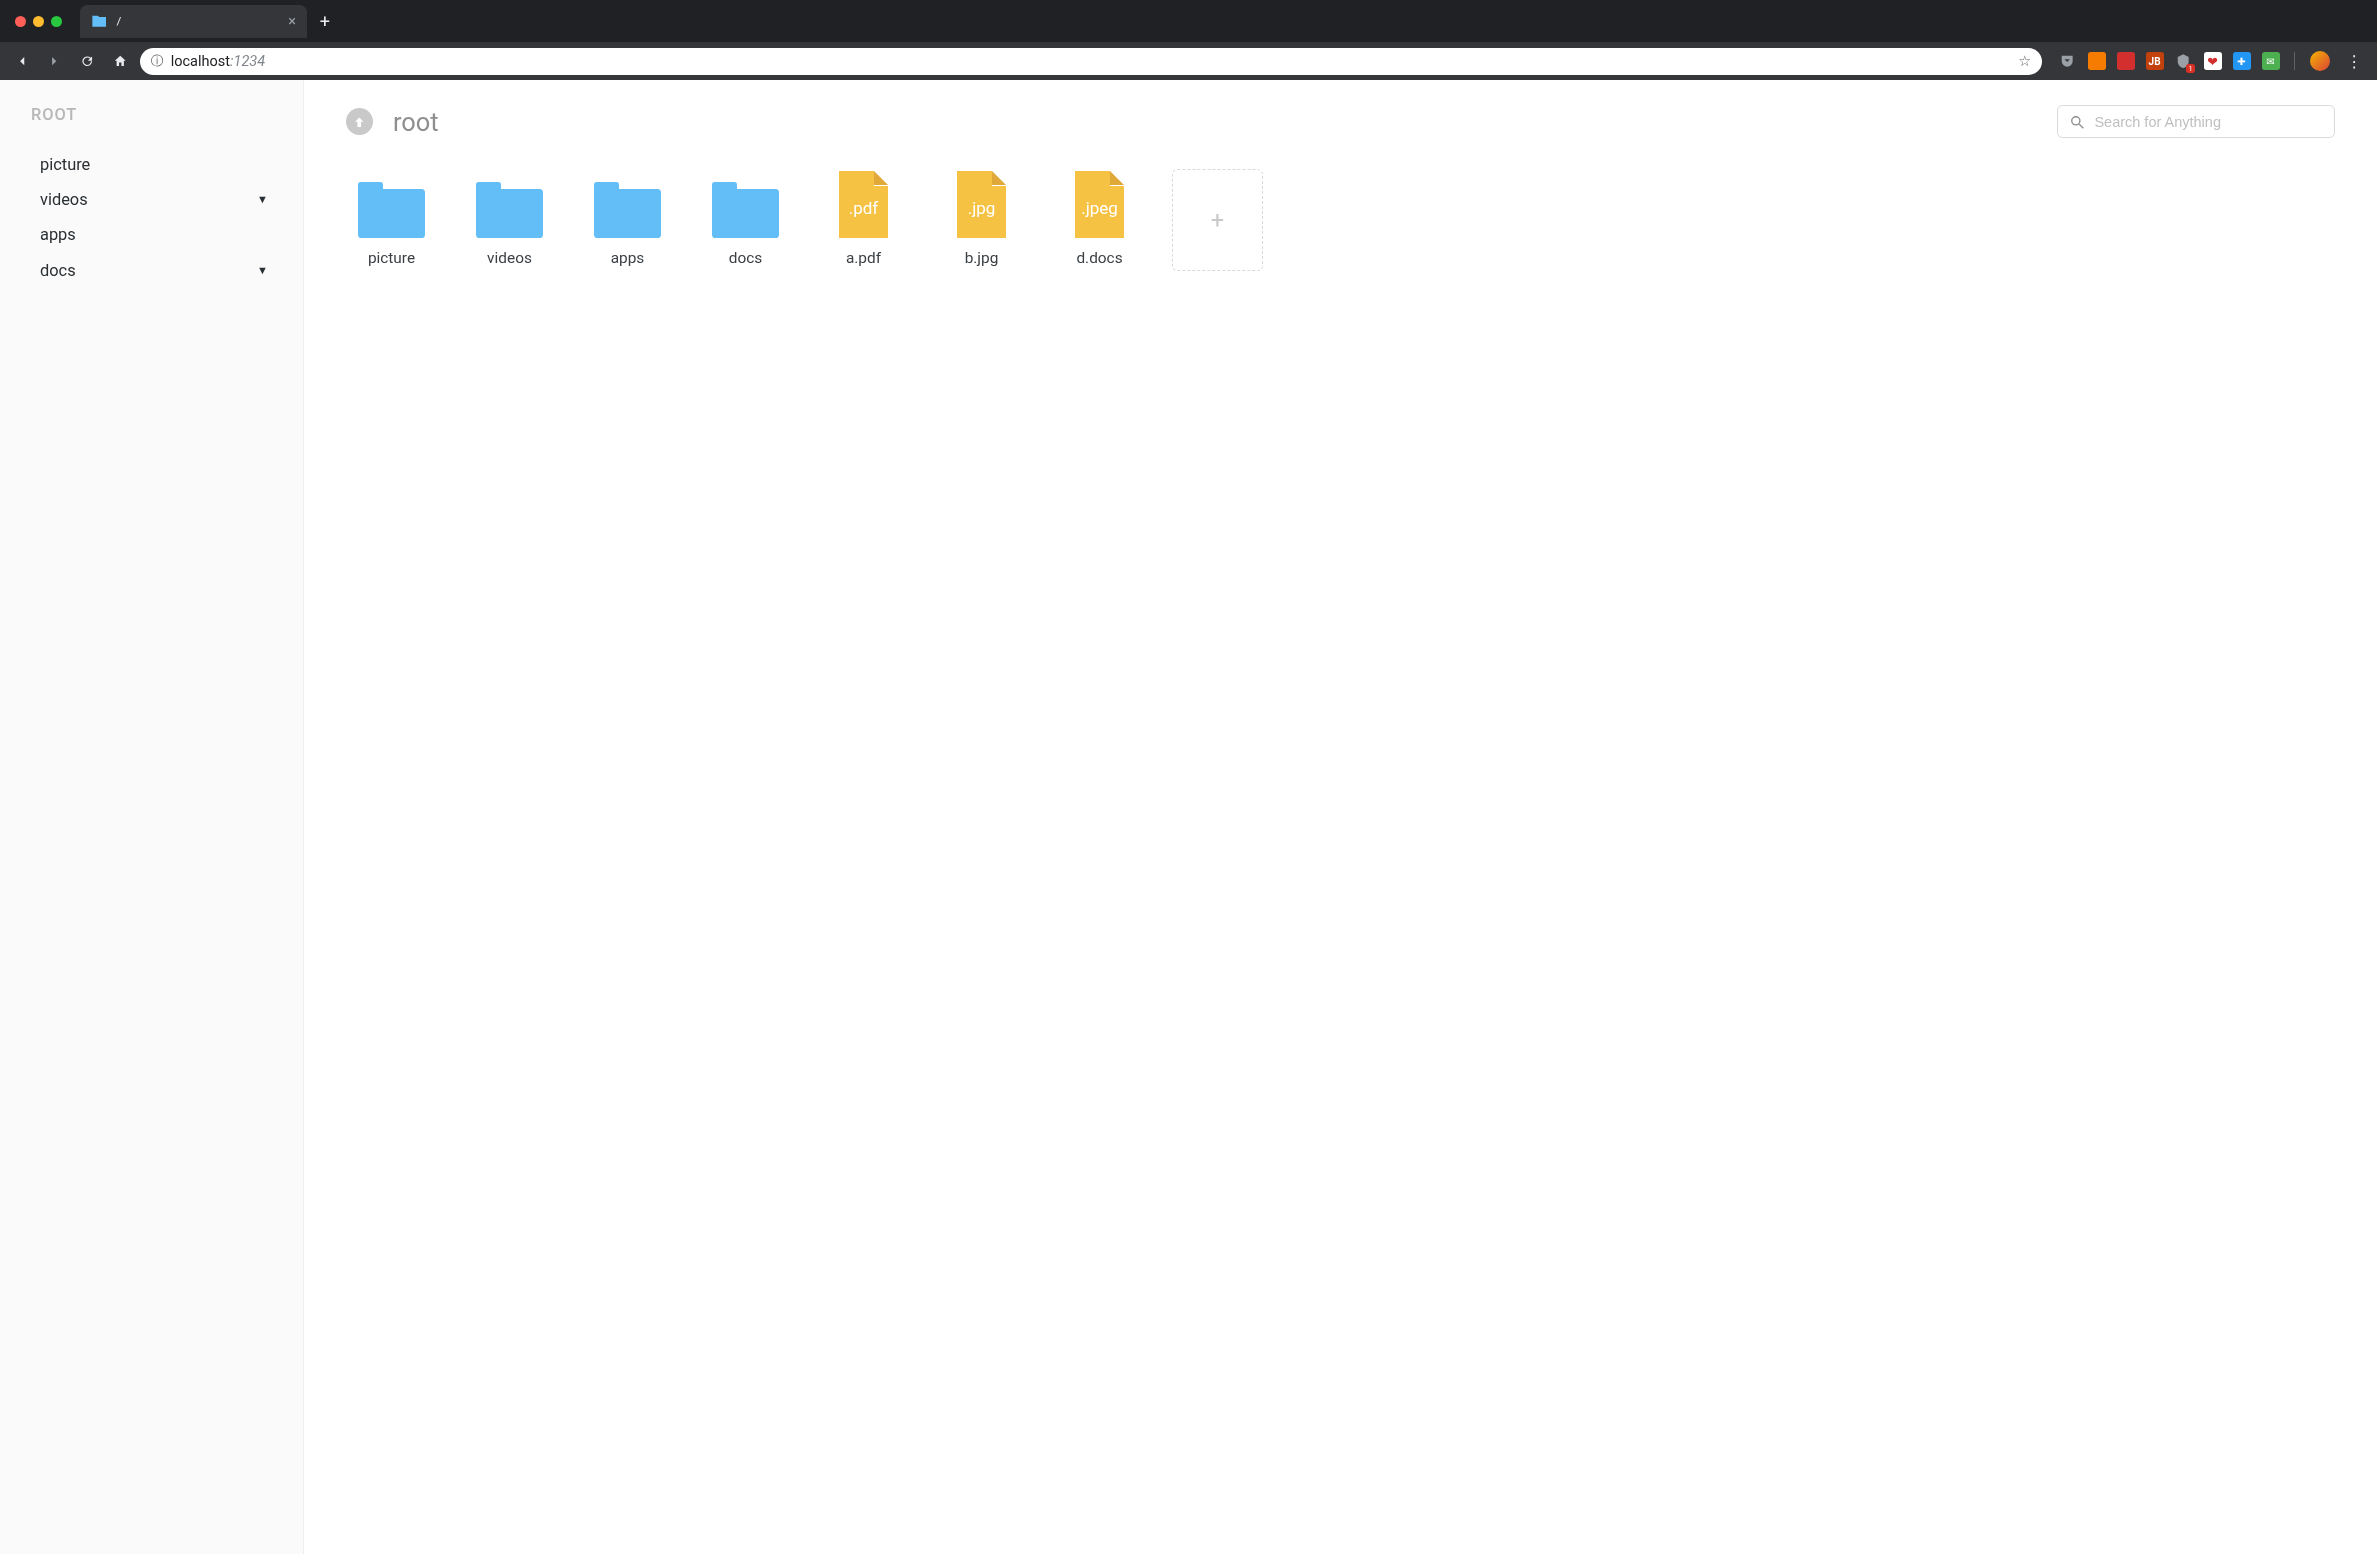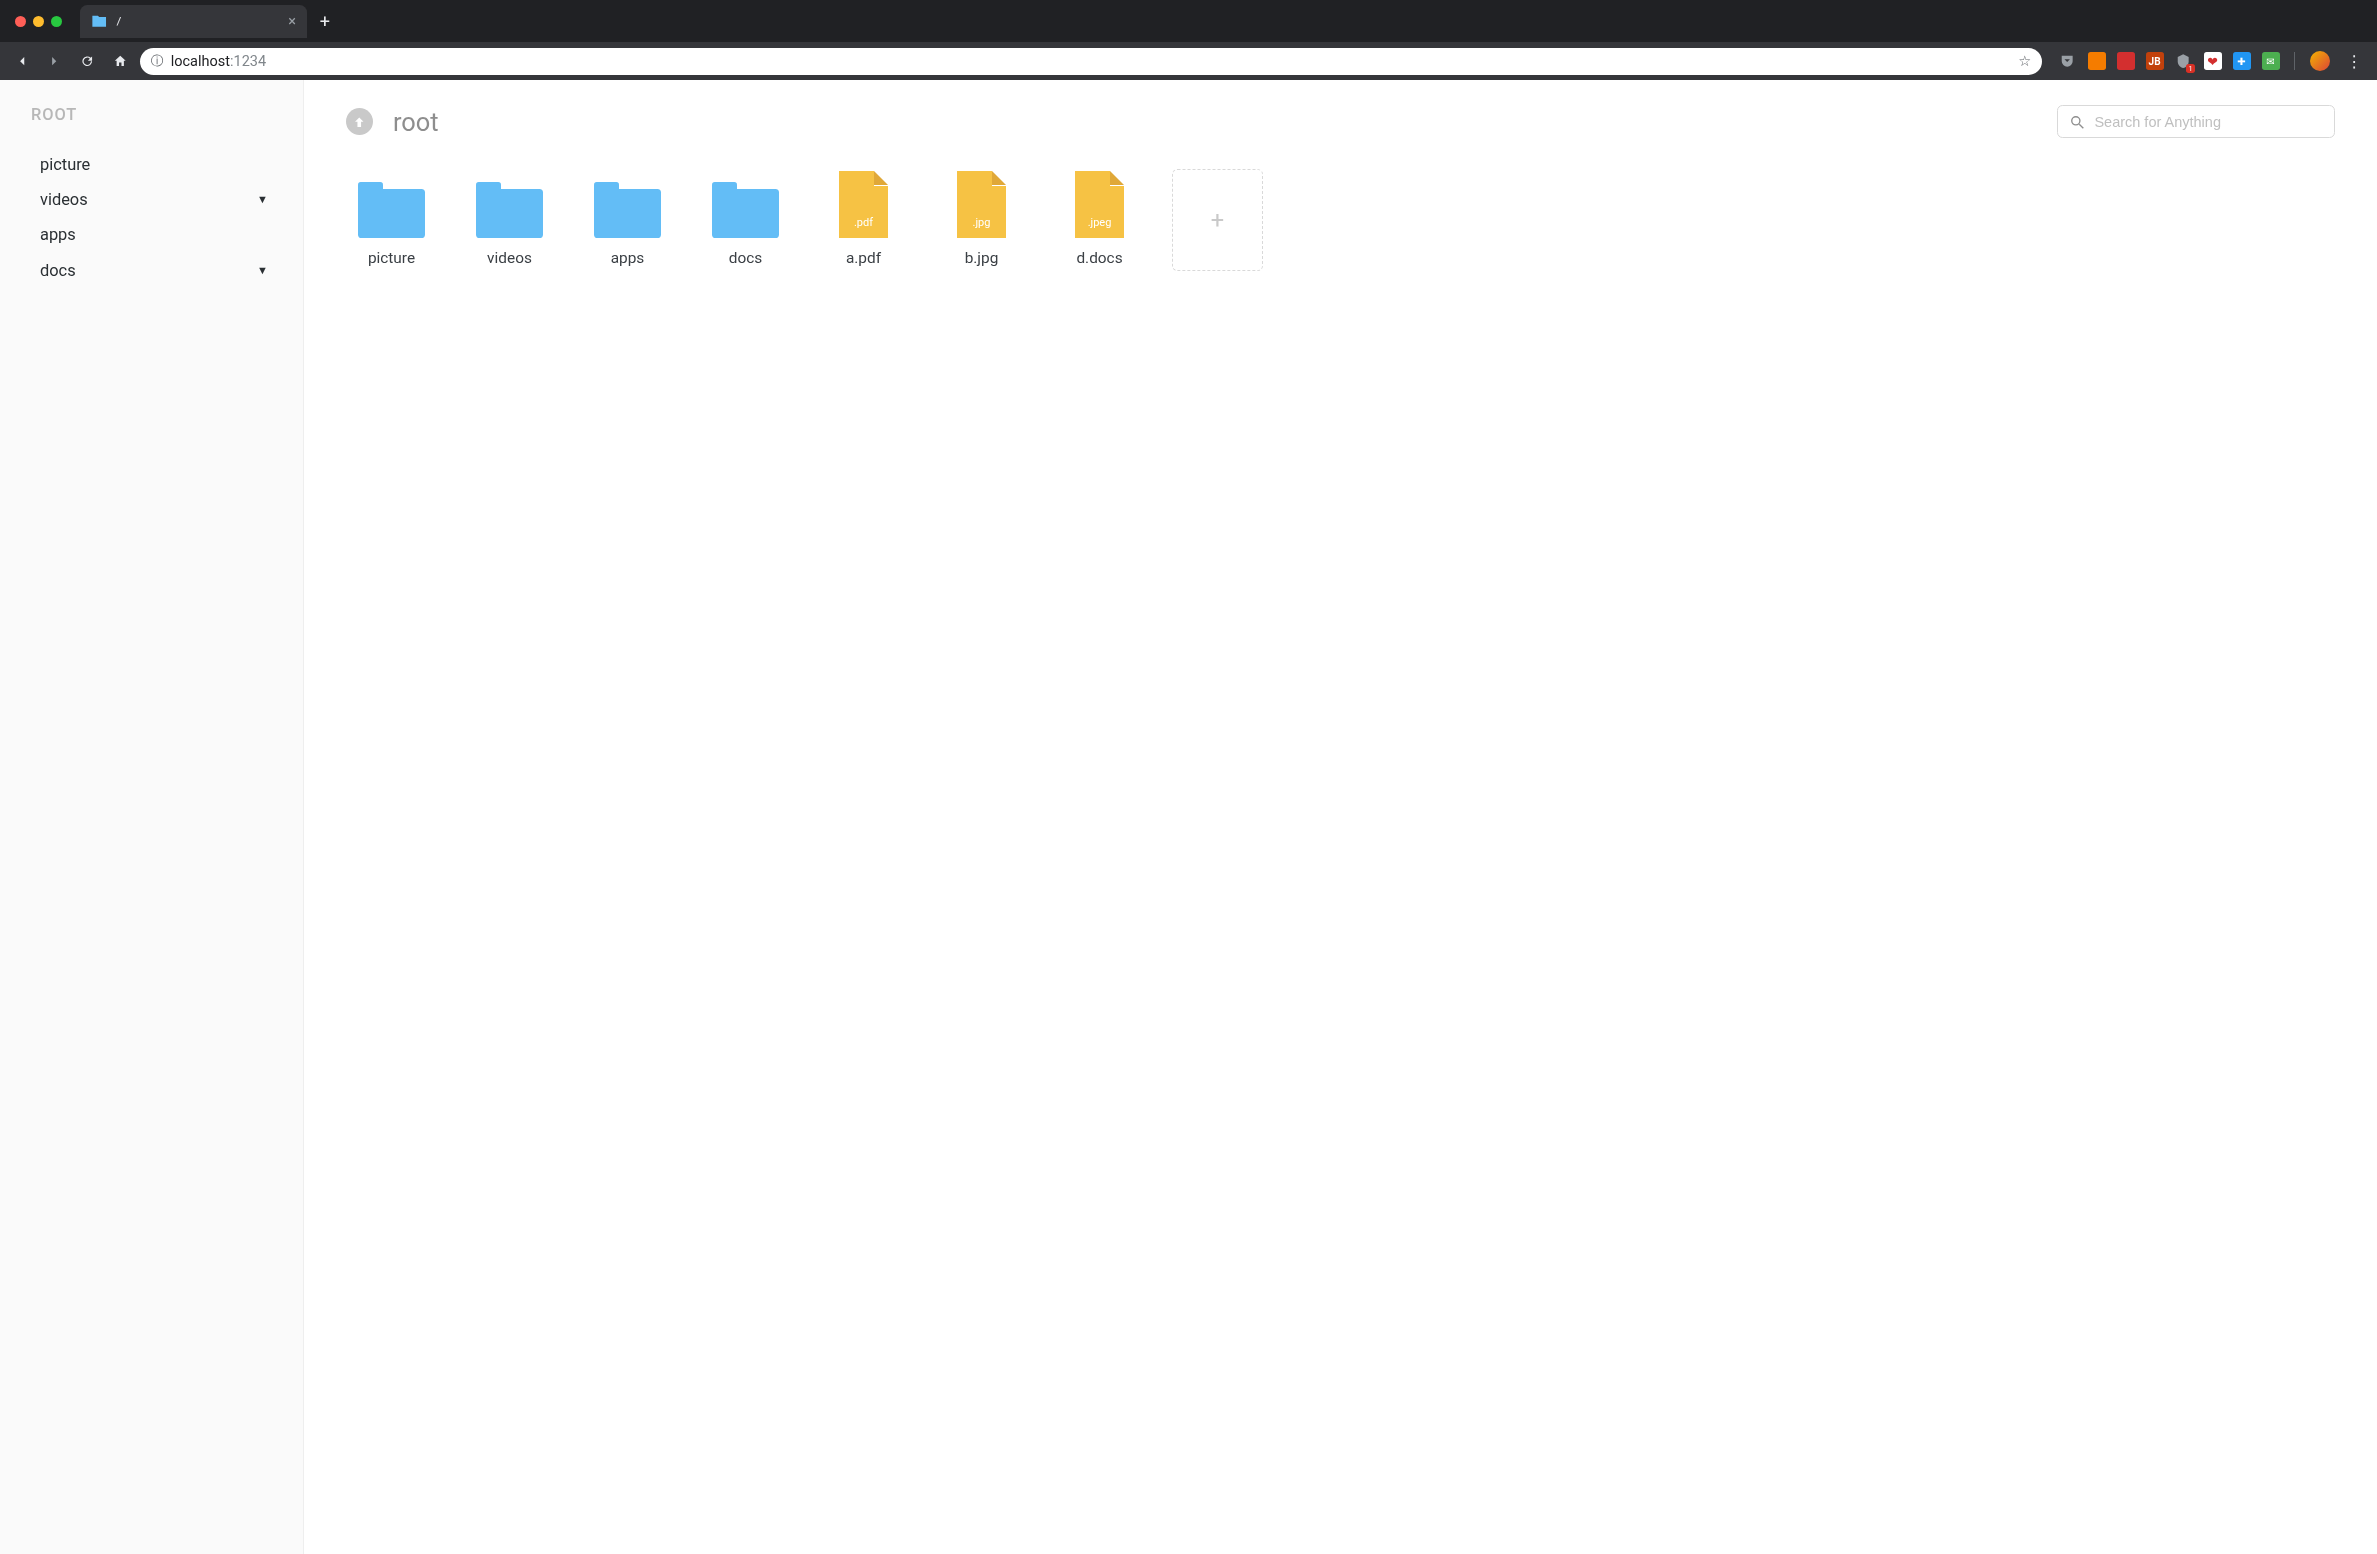--- a/index.html
+++ b/index.html
@@ -17,21 +17,21 @@
   .tab .tab-title { flex:1; font-size:11.8px; color:#e8eaed; }
   .tab .tab-close { color:#9aa0a6; font-size:14.5px; cursor:pointer; }
   .new-tab { color:#e8eaed; font-size:18px; margin-left:12.7px; cursor:pointer; }
 
   .toolbar { display:flex; align-items:center; background:#35363a; height:38px; padding:0 9px; gap:7.3px; }
   .nav-btn { width:25.4px; height:25.4px; display:flex; align-items:center; justify-content:center; color:#9aa0a6; cursor:pointer; }
   .nav-btn.enabled { color:#e8eaed; }
   .omnibox { flex:1; display:flex; align-items:center; background:#fff; border-radius:18px; height:27px; padding:0 11px; gap:7.3px; }
   .omnibox .secure { color:#5f6368; font-size:12.7px; }
   .omnibox .url-host { color:#202124; }
-  .omnibox .url-port { color:#80868b; }
+  .omnibox .url-port { color:#80868b;font-style:italic; }
   .omnibox .star { color:#5f6368; font-size:14.5px; cursor:pointer;}
   .ext-icons { display:flex; align-items:center; gap:11px; margin-left:9px; }
   .ext { width:18px; height:18px; border-radius:2.7px; display:flex; align-items:center; justify-content:center; font-size:10px; color:#fff; cursor:pointer; position:relative;}
   .ext-badge { position:absolute; bottom:-2.7px; right:-2.7px; background:#d93025; color:#fff; font-size:7.3px; padding:0 2.7px; border-radius:2.7px; line-height:9px;}
   .divider { width:0.9px; height:18px; background:#5f6368; margin:0 3.6px;}
   .avatar { width:20px; height:20px; border-radius:50%; background:linear-gradient(135deg,#f4b400,#db4437); cursor:pointer;}
   .kebab { color:#e8eaed; font-size:16.4px; cursor:pointer; padding:0 5.5px;}
 
   
   .app { flex:1; display:flex; overflow:hidden; }
@@ -55,21 +55,21 @@
   .item { width:91px; display:flex; flex-direction:column; align-items:center; gap:11px; cursor:pointer;}
   .item-label { color:#3a3f44; font-size:15.4px; text-align:center; word-break:break-all;}
   .thumb { width:69px; height:69px; display:flex; align-items:flex-end; justify-content:center; position:relative;}
   
   .folder-shape { width:67px; height:49px; background:#63bdf6; border-radius:3.6px; position:relative; }
   .folder-shape::before { content:""; position:absolute; top:-7.3px; left:0; width:25.4px; height:11px; background:#63bdf6; border-radius:2.7px 2.7px 0 0; }
 
   .file-shape { width:49px; height:67px; background:#f6c244; position:relative; display:flex; align-items:flex-end; justify-content:center;}
   .file-shape::before { content:""; position:absolute; top:0; right:0; width:14.5px; height:14.5px; background:#fff; }
   .file-shape::after { content:""; position:absolute; top:0; right:0; width:0; height:0; border-left:14.5px solid #e0a838; border-top:14.5px solid transparent; }
-  .file-ext { color:#fff; font-size:11px; padding-bottom:9px; }
+  .file-ext { color:#fff; font-size:17px; padding-bottom:20px; }
 
   .add-tile { width:91px; height:102px; border:1.8px dashed #d9d9d9; border-radius:5.5px; display:flex; align-items:center; justify-content:center; color:#c9c9c9; font-size:23.6px; cursor:pointer;}
 </style>
 </head>
 <body>
 
 <div class="chrome">
   <div class="tab-strip">
     <div class="traffic-lights">
       <div class="dot red"></div>

